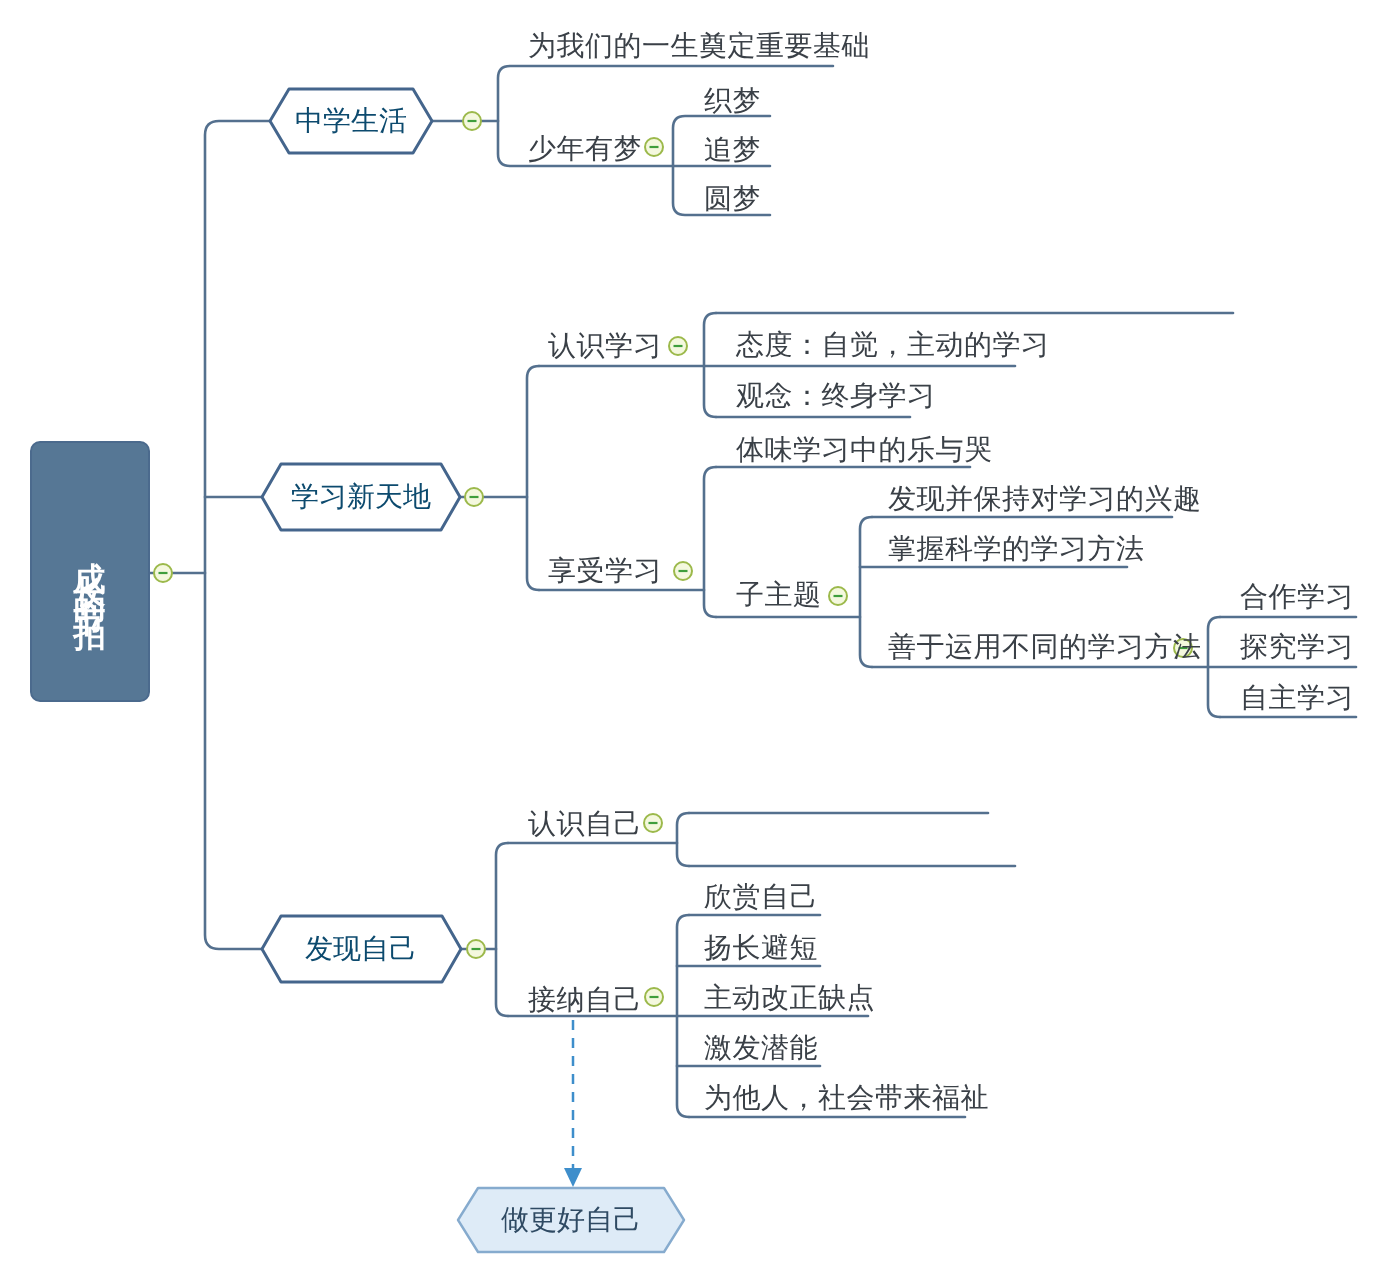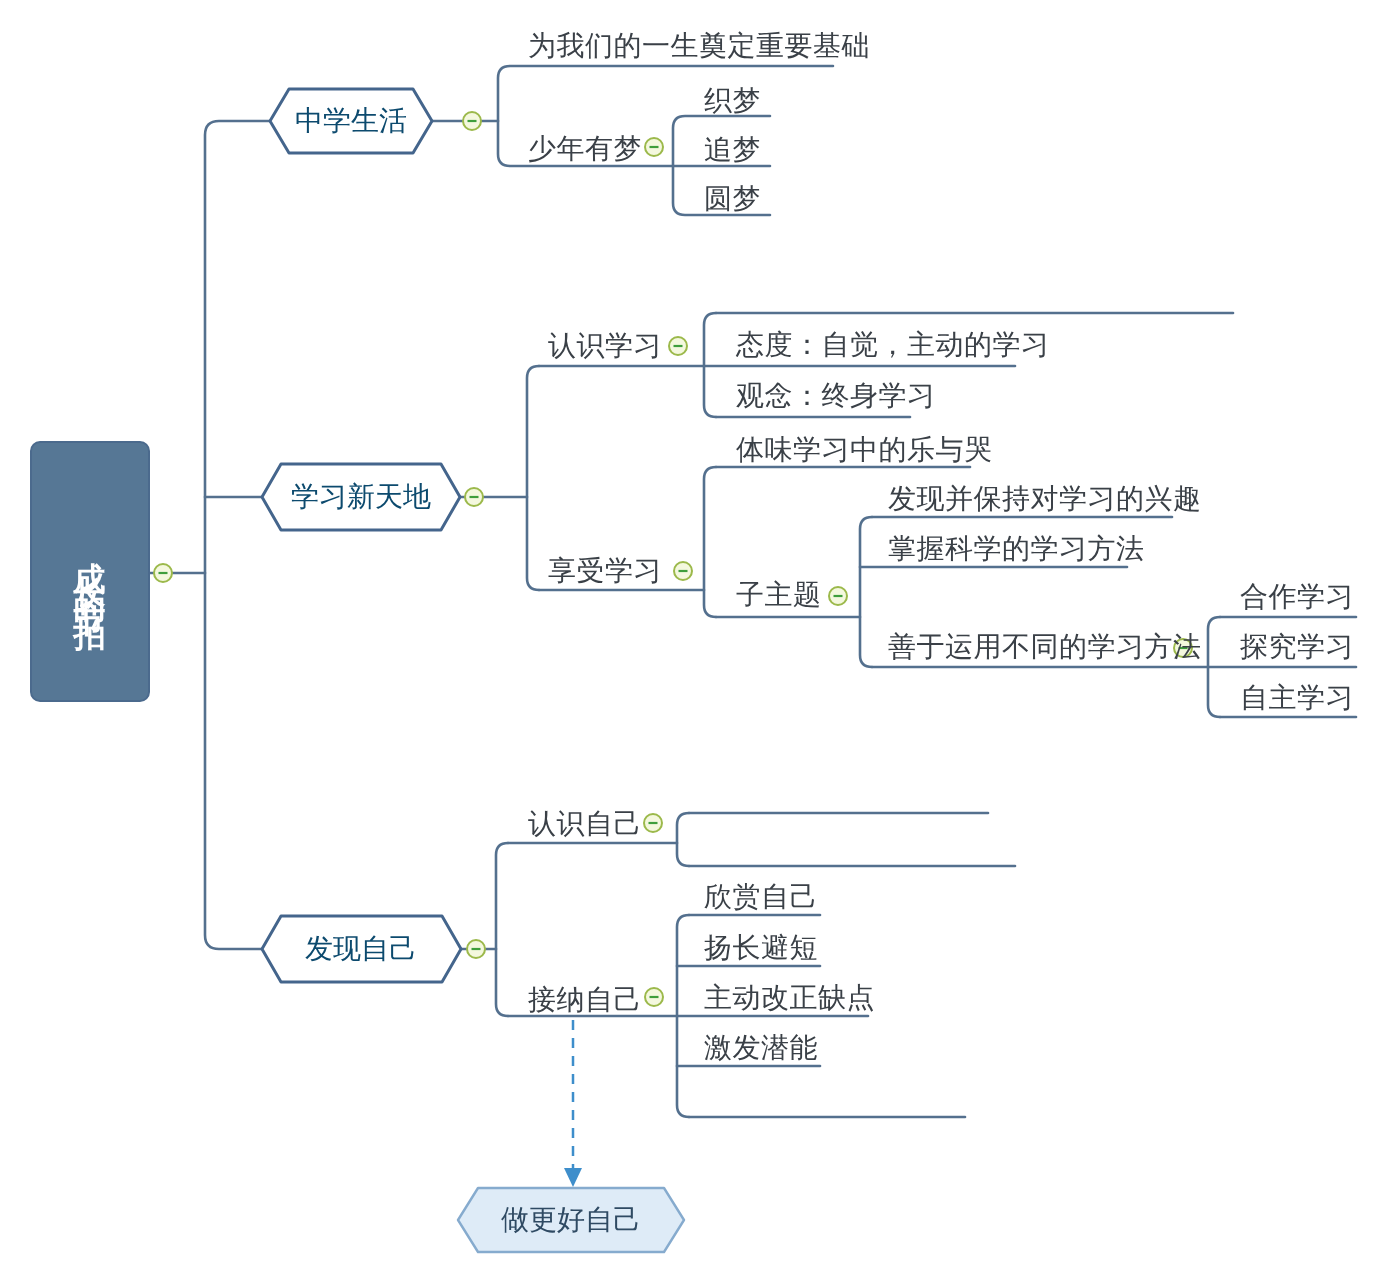--- a/index.html
+++ b/index.html
@@ -164,14 +164,15 @@
   <div class="label" style="left:1240px;top:582px;">合作学习</div>
   <div class="label" style="left:1240px;top:632px;">探究学习</div>
   <div class="label" style="left:1240px;top:683px;">自主学习</div>
 
   <div class="label" style="left:528px;top:809px;">认识自己</div>
   <div class="label" style="left:528px;top:985px;">接纳自己</div>
   <div class="label" style="left:704px;top:882px;">欣赏自己</div>
   <div class="label" style="left:704px;top:933px;">扬长避短</div>
   <div class="label" style="left:704px;top:983px;">主动改正缺点</div>
   <div class="label" style="left:704px;top:1033px;">激发潜能</div>
+  <div class="label" style="left:704px;top:1083px;">为他人，社会带来福祉</div>
 
 </div>
 
 </body></html>

